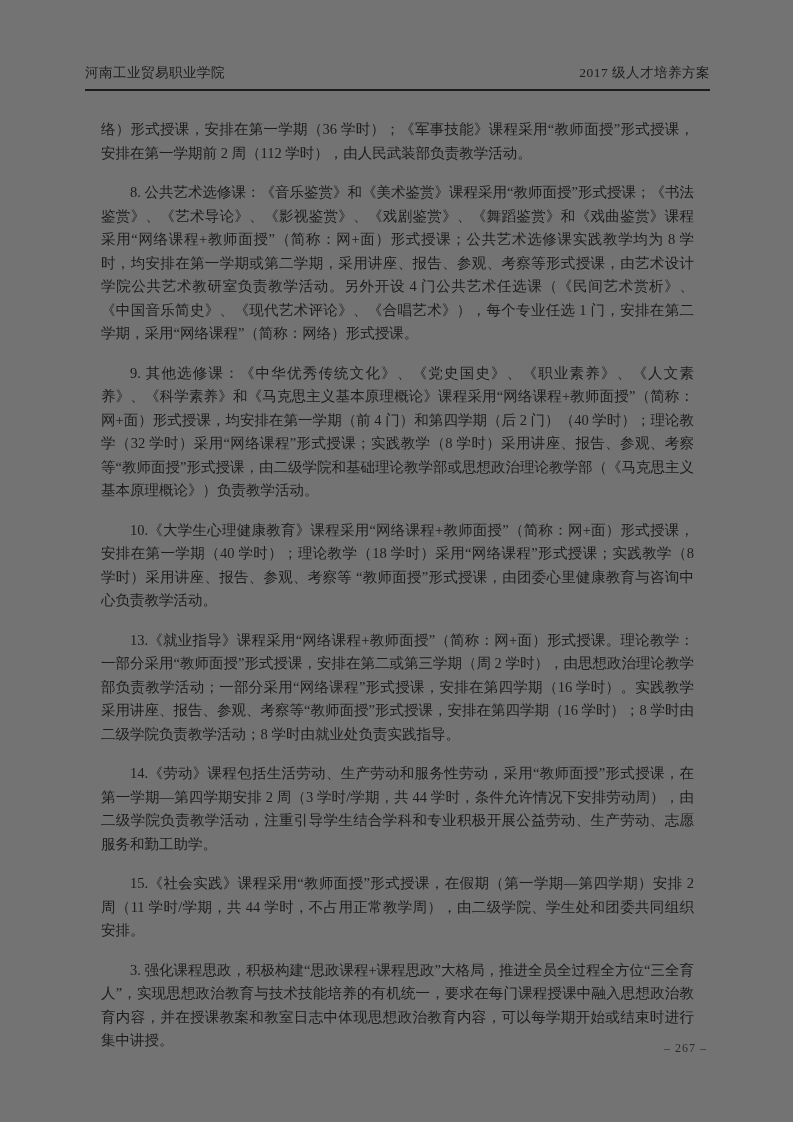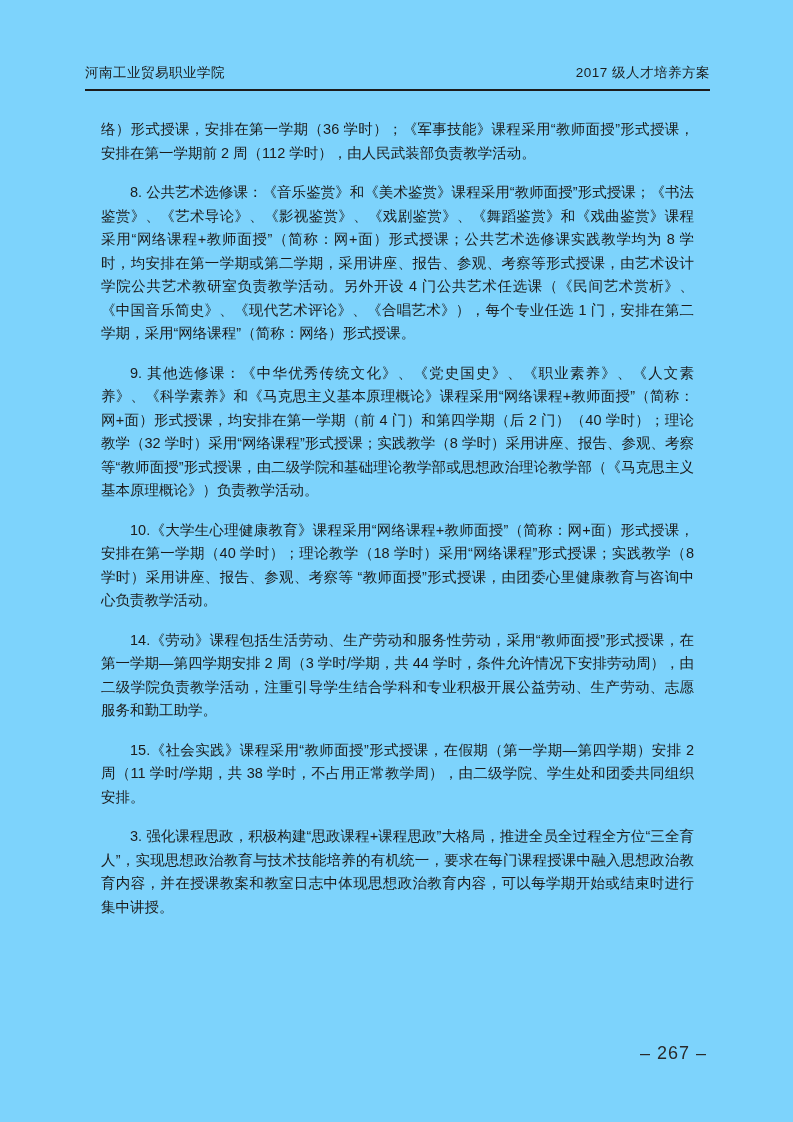--- a/index.html
+++ b/index.html
@@ -6,22 +6,22 @@
   html, body {
     margin: 0;
     padding: 0;
     background: #e8e8e8;
   }
   .page {
     position: relative;
     width: 793px;
     height: 1122px;
     margin: 0 auto;
-    background: #7dd3fc;
-    font-family: Liberation Sans, sans-serif;
+    background: #737373;
+    font-family: Liberation Serif, serif;
     color: #1c1c1c;
     overflow: hidden;
   }
   .header {
     position: absolute;
     left: 85px;
     right: 83px;
     top: 64px;
     display: flex;
     justify-content: space-between;
@@ -44,43 +44,44 @@
     margin: 16px;
     text-indent: 2em;
     word-break: break-all;
   }
   .doc-body p.no-indent {
     text-indent: 0;
   }
   .footer {
     position: absolute;
     right: 86px;
-    bottom: 58px;
-    font-size: 18px;
+    bottom: 66px;
+    font-size: 12px;
     color: #2a2a2a;
     letter-spacing: 1px;
   }
 </style>
 </head>
 <body>
 
 <div class="page">
 
   <div class="header">
     <span>河南工业贸易职业学院</span>
     <span>2017 级人才培养方案</span>
   </div>
 
   <div class="doc-body">
     <p class="no-indent">络）形式授课，安排在第一学期（36 学时）；《军事技能》课程采用“教师面授”形式授课，安排在第一学期前 2 周（112 学时），由人民武装部负责教学活动。</p>
     <p>8. 公共艺术选修课：《音乐鉴赏》和《美术鉴赏》课程采用“教师面授”形式授课；《书法鉴赏》、《艺术导论》、《影视鉴赏》、《戏剧鉴赏》、《舞蹈鉴赏》和《戏曲鉴赏》课程采用“网络课程+教师面授”（简称：网+面）形式授课；公共艺术选修课实践教学均为 8 学时，均安排在第一学期或第二学期，采用讲座、报告、参观、考察等形式授课，由艺术设计学院公共艺术教研室负责教学活动。另外开设 4 门公共艺术任选课（《民间艺术赏析》、《中国音乐简史》、《现代艺术评论》、《合唱艺术》），每个专业任选 1 门，安排在第二学期，采用“网络课程”（简称：网络）形式授课。</p>
     <p>9. 其他选修课：《中华优秀传统文化》、《党史国史》、《职业素养》、《人文素养》、《科学素养》和《马克思主义基本原理概论》课程采用“网络课程+教师面授”（简称：网+面）形式授课，均安排在第一学期（前 4 门）和第四学期（后 2 门）（40 学时）；理论教学（32 学时）采用“网络课程”形式授课；实践教学（8 学时）采用讲座、报告、参观、考察等“教师面授”形式授课，由二级学院和基础理论教学部或思想政治理论教学部（《马克思主义基本原理概论》）负责教学活动。</p>
     <p>10.《大学生心理健康教育》课程采用“网络课程+教师面授”（简称：网+面）形式授课，安排在第一学期（40 学时）；理论教学（18 学时）采用“网络课程”形式授课；实践教学（8 学时）采用讲座、报告、参观、考察等 “教师面授”形式授课，由团委心里健康教育与咨询中心负责教学活动。</p>
+    <p>13.《就业指导》课程采用“网络课程+教师面授”（简称：网+面）形式授课。理论教学：一部分采用“教师面授”形式授课，安排在第二或第三学期（周 2 学时），由思想政治理论教学部负责教学活动；一部分采用“网络课程”形式授课，安排在第四学期（16 学时）。实践教学采用讲座、报告、参观、考察等“教师面授”形式授课，安排在第四学期（16 学时）；8 学时由二级学院负责教学活动；8 学时由就业处负责实践指导。</p>
     <p>14.《劳动》课程包括生活劳动、生产劳动和服务性劳动，采用“教师面授”形式授课，在第一学期—第四学期安排 2 周（3 学时/学期，共 44 学时，条件允许情况下安排劳动周），由二级学院负责教学活动，注重引导学生结合学科和专业积极开展公益劳动、生产劳动、志愿服务和勤工助学。</p>
-    <p>15.《社会实践》课程采用“教师面授”形式授课，在假期（第一学期—第四学期）安排 2 周（11 学时/学期，共 38 学时，不占用正常教学周），由二级学院、学生处和团委共同组织安排。</p>
+    <p>15.《社会实践》课程采用“教师面授”形式授课，在假期（第一学期—第四学期）安排 2 周（11 学时/学期，共 44 学时，不占用正常教学周），由二级学院、学生处和团委共同组织安排。</p>
     <p>3. 强化课程思政，积极构建“思政课程+课程思政”大格局，推进全员全过程全方位“三全育人”，实现思想政治教育与技术技能培养的有机统一，要求在每门课程授课中融入思想政治教育内容，并在授课教案和教室日志中体现思想政治教育内容，可以每学期开始或结束时进行集中讲授。</p>
   </div>
 
   <div class="footer">
     <span>– 267 –</span>
   </div>
 
 </div>
 
 </body></html>

